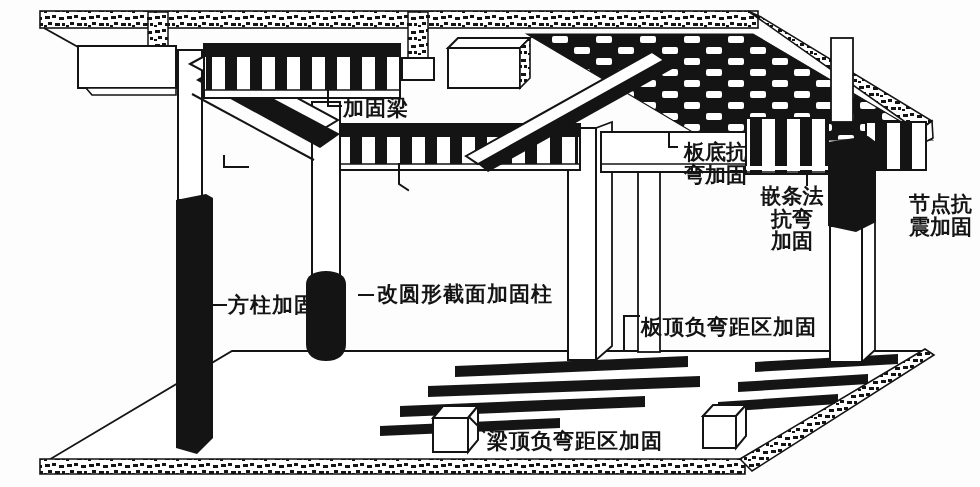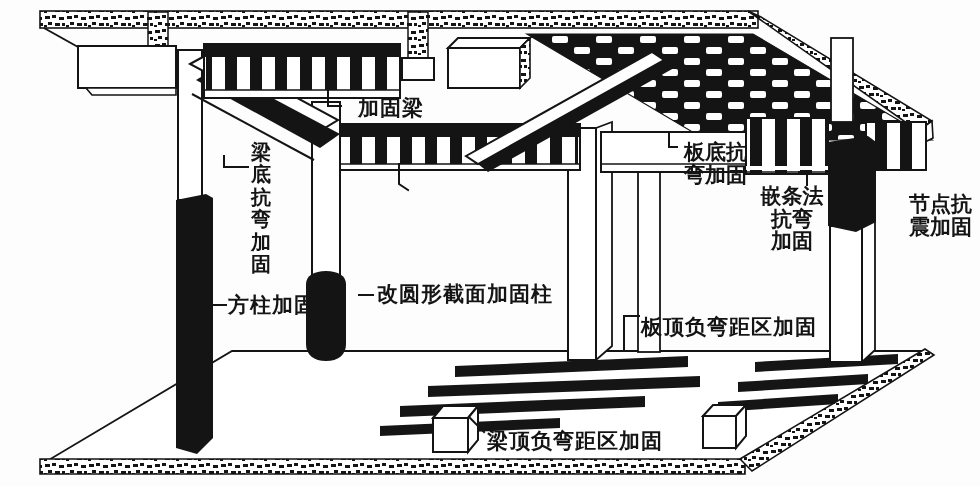--- a/index.html
+++ b/index.html
@@ -176,23 +176,22 @@
     <polyline points="408,190 399,184 399,164"></polyline>
     <polyline points="677,147 669,147 669,133"></polyline>
     <polyline points="799,172 807,172 807,185"></polyline>
     <line x1="226" y1="305" x2="212" y2="305"></line>
     <line x1="373" y1="295" x2="359" y2="295"></line>
     <polyline points="639,316 624,316 624,351"></polyline>
     <line x1="484" y1="432" x2="470" y2="418"></line>
   </g>
 </svg>
 
-<div class="lbl" style="left:343px;top:97px;margin-left:15px;">加固梁</div>
-
-<div class="lbl vertical" style="left:251px;top:141px;font-size:20px;">梁底抗弯加固</div>
+<div class="lbl" style="left:343px;top:97px;">加固梁</div>
+
 
 
 <div class="lbl multiline" style="left:684px;top:141px;">
   <span>板底抗</span>
   <span>弯加固</span>
 </div>
 
 <div class="lbl multiline" style="left:757px;top:185px;width:70px;">
   <span>嵌条法</span>
   <span>抗弯</span>

